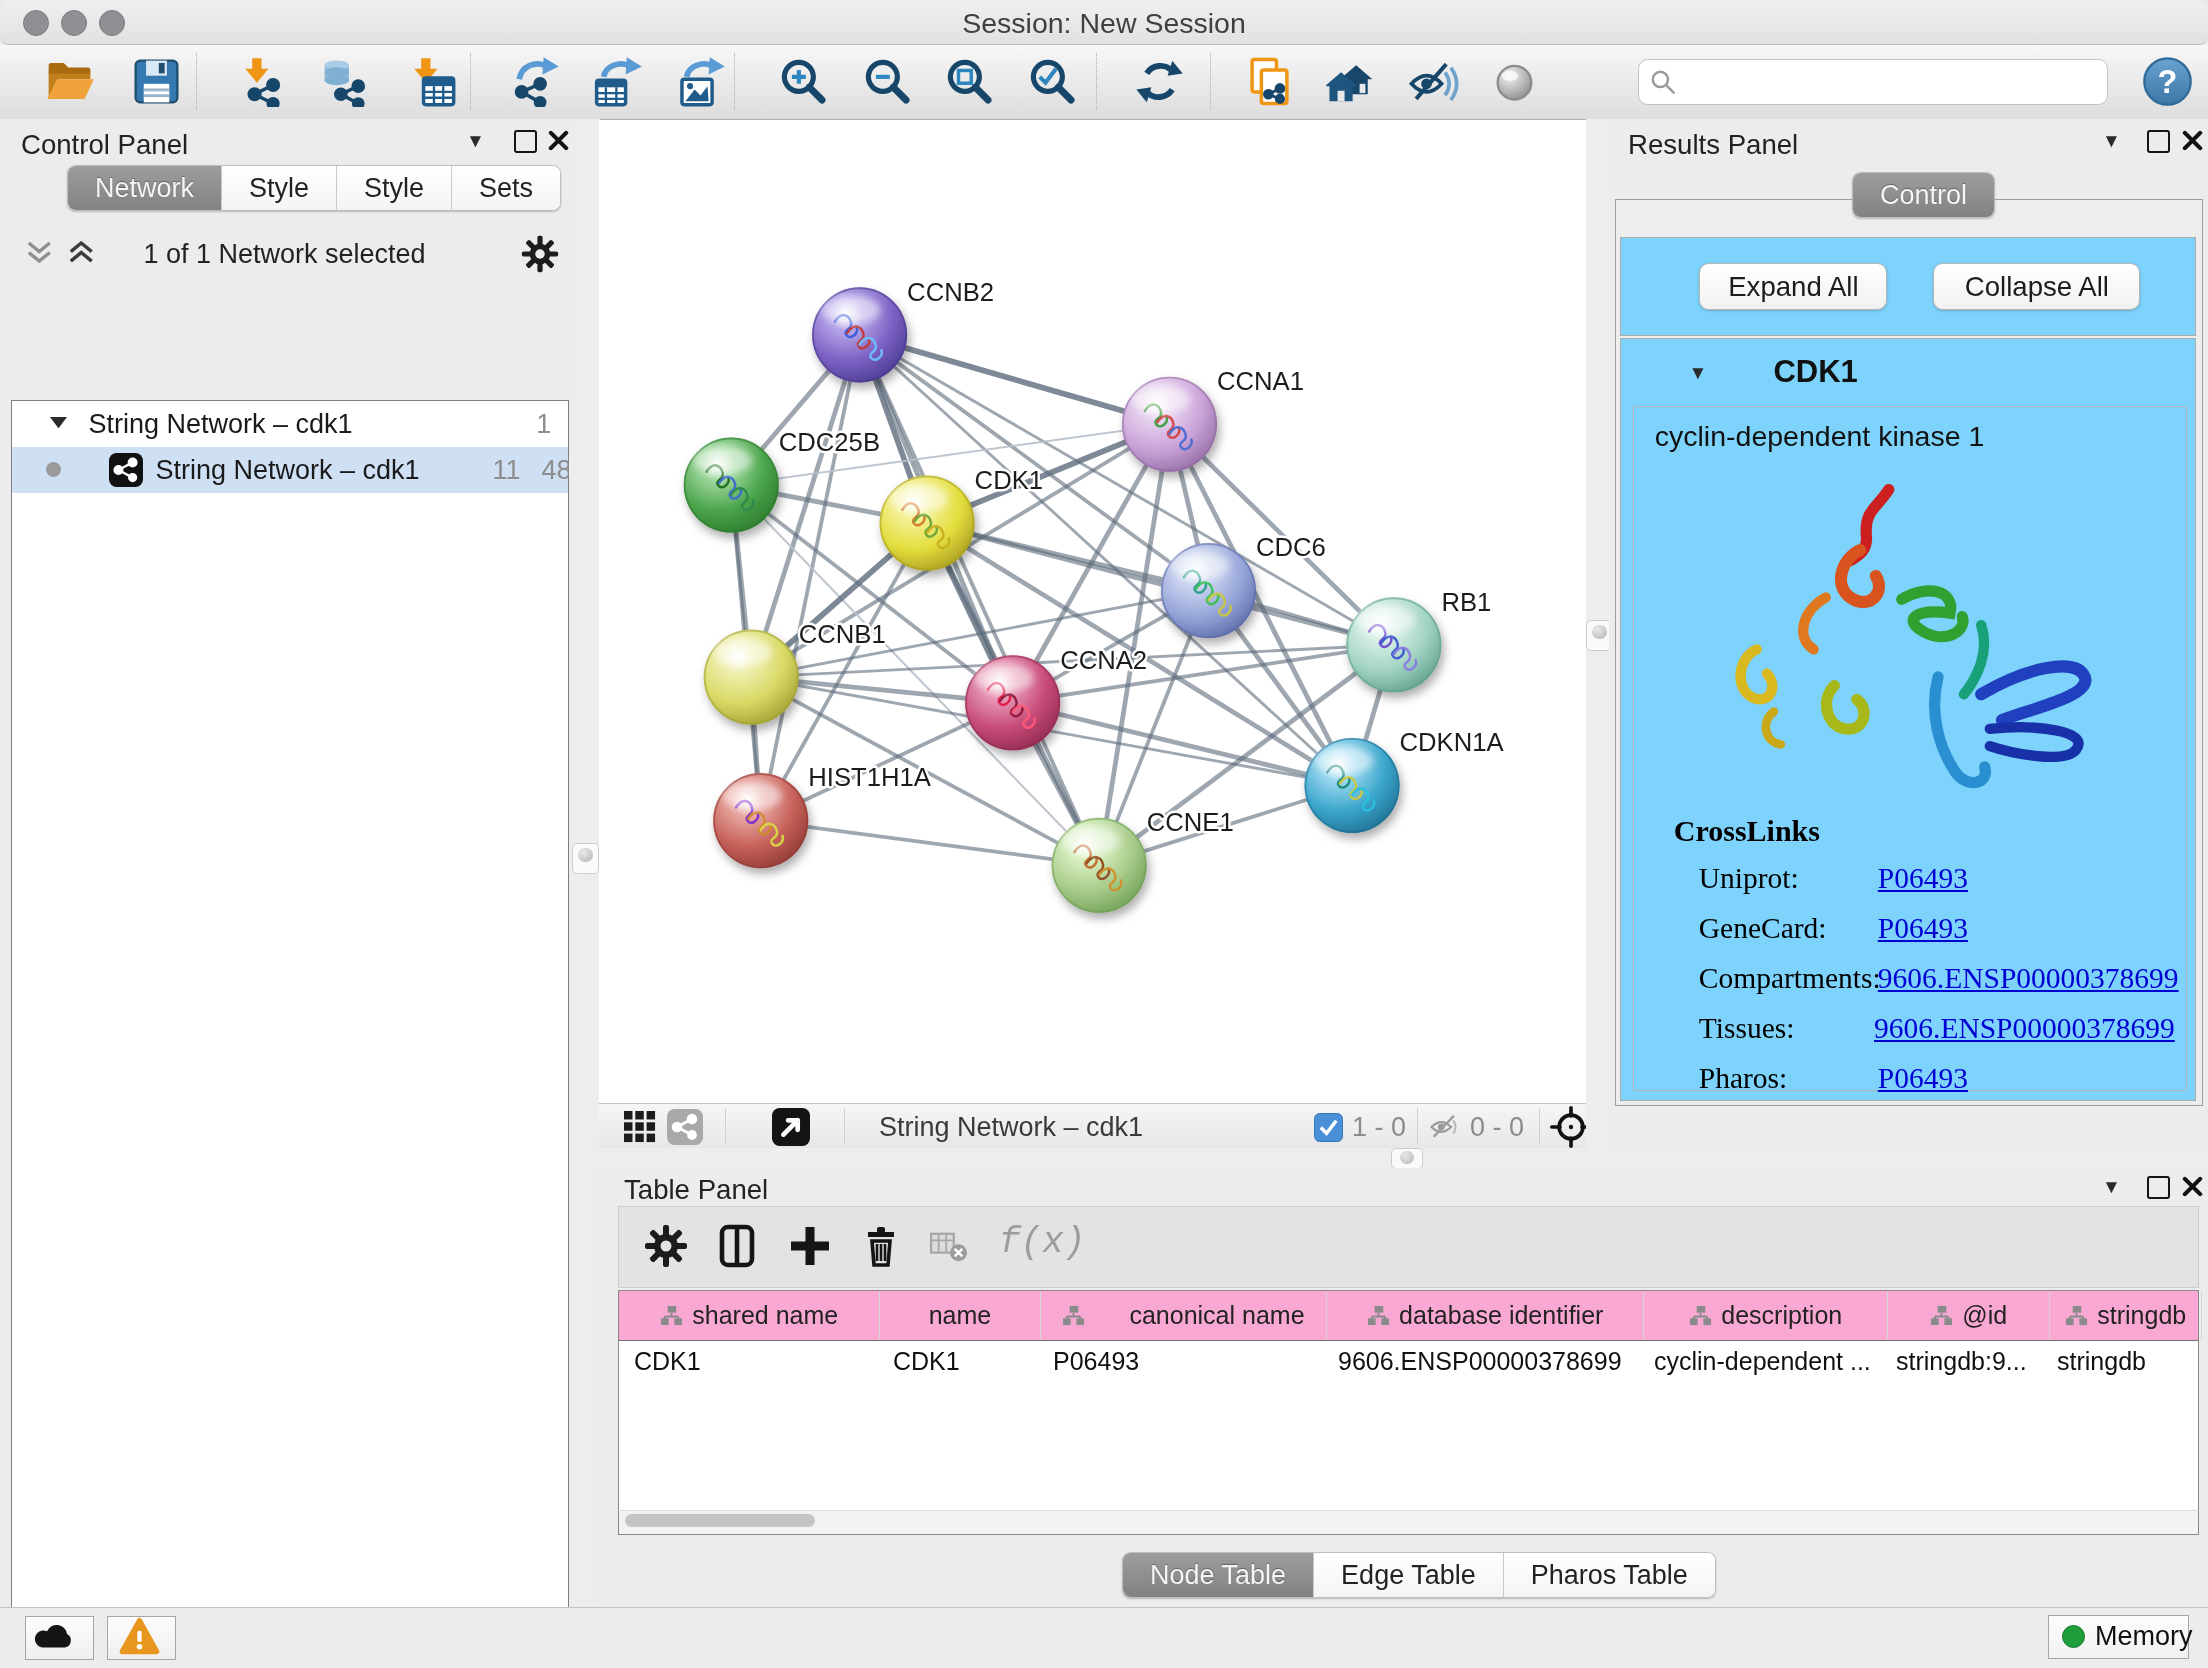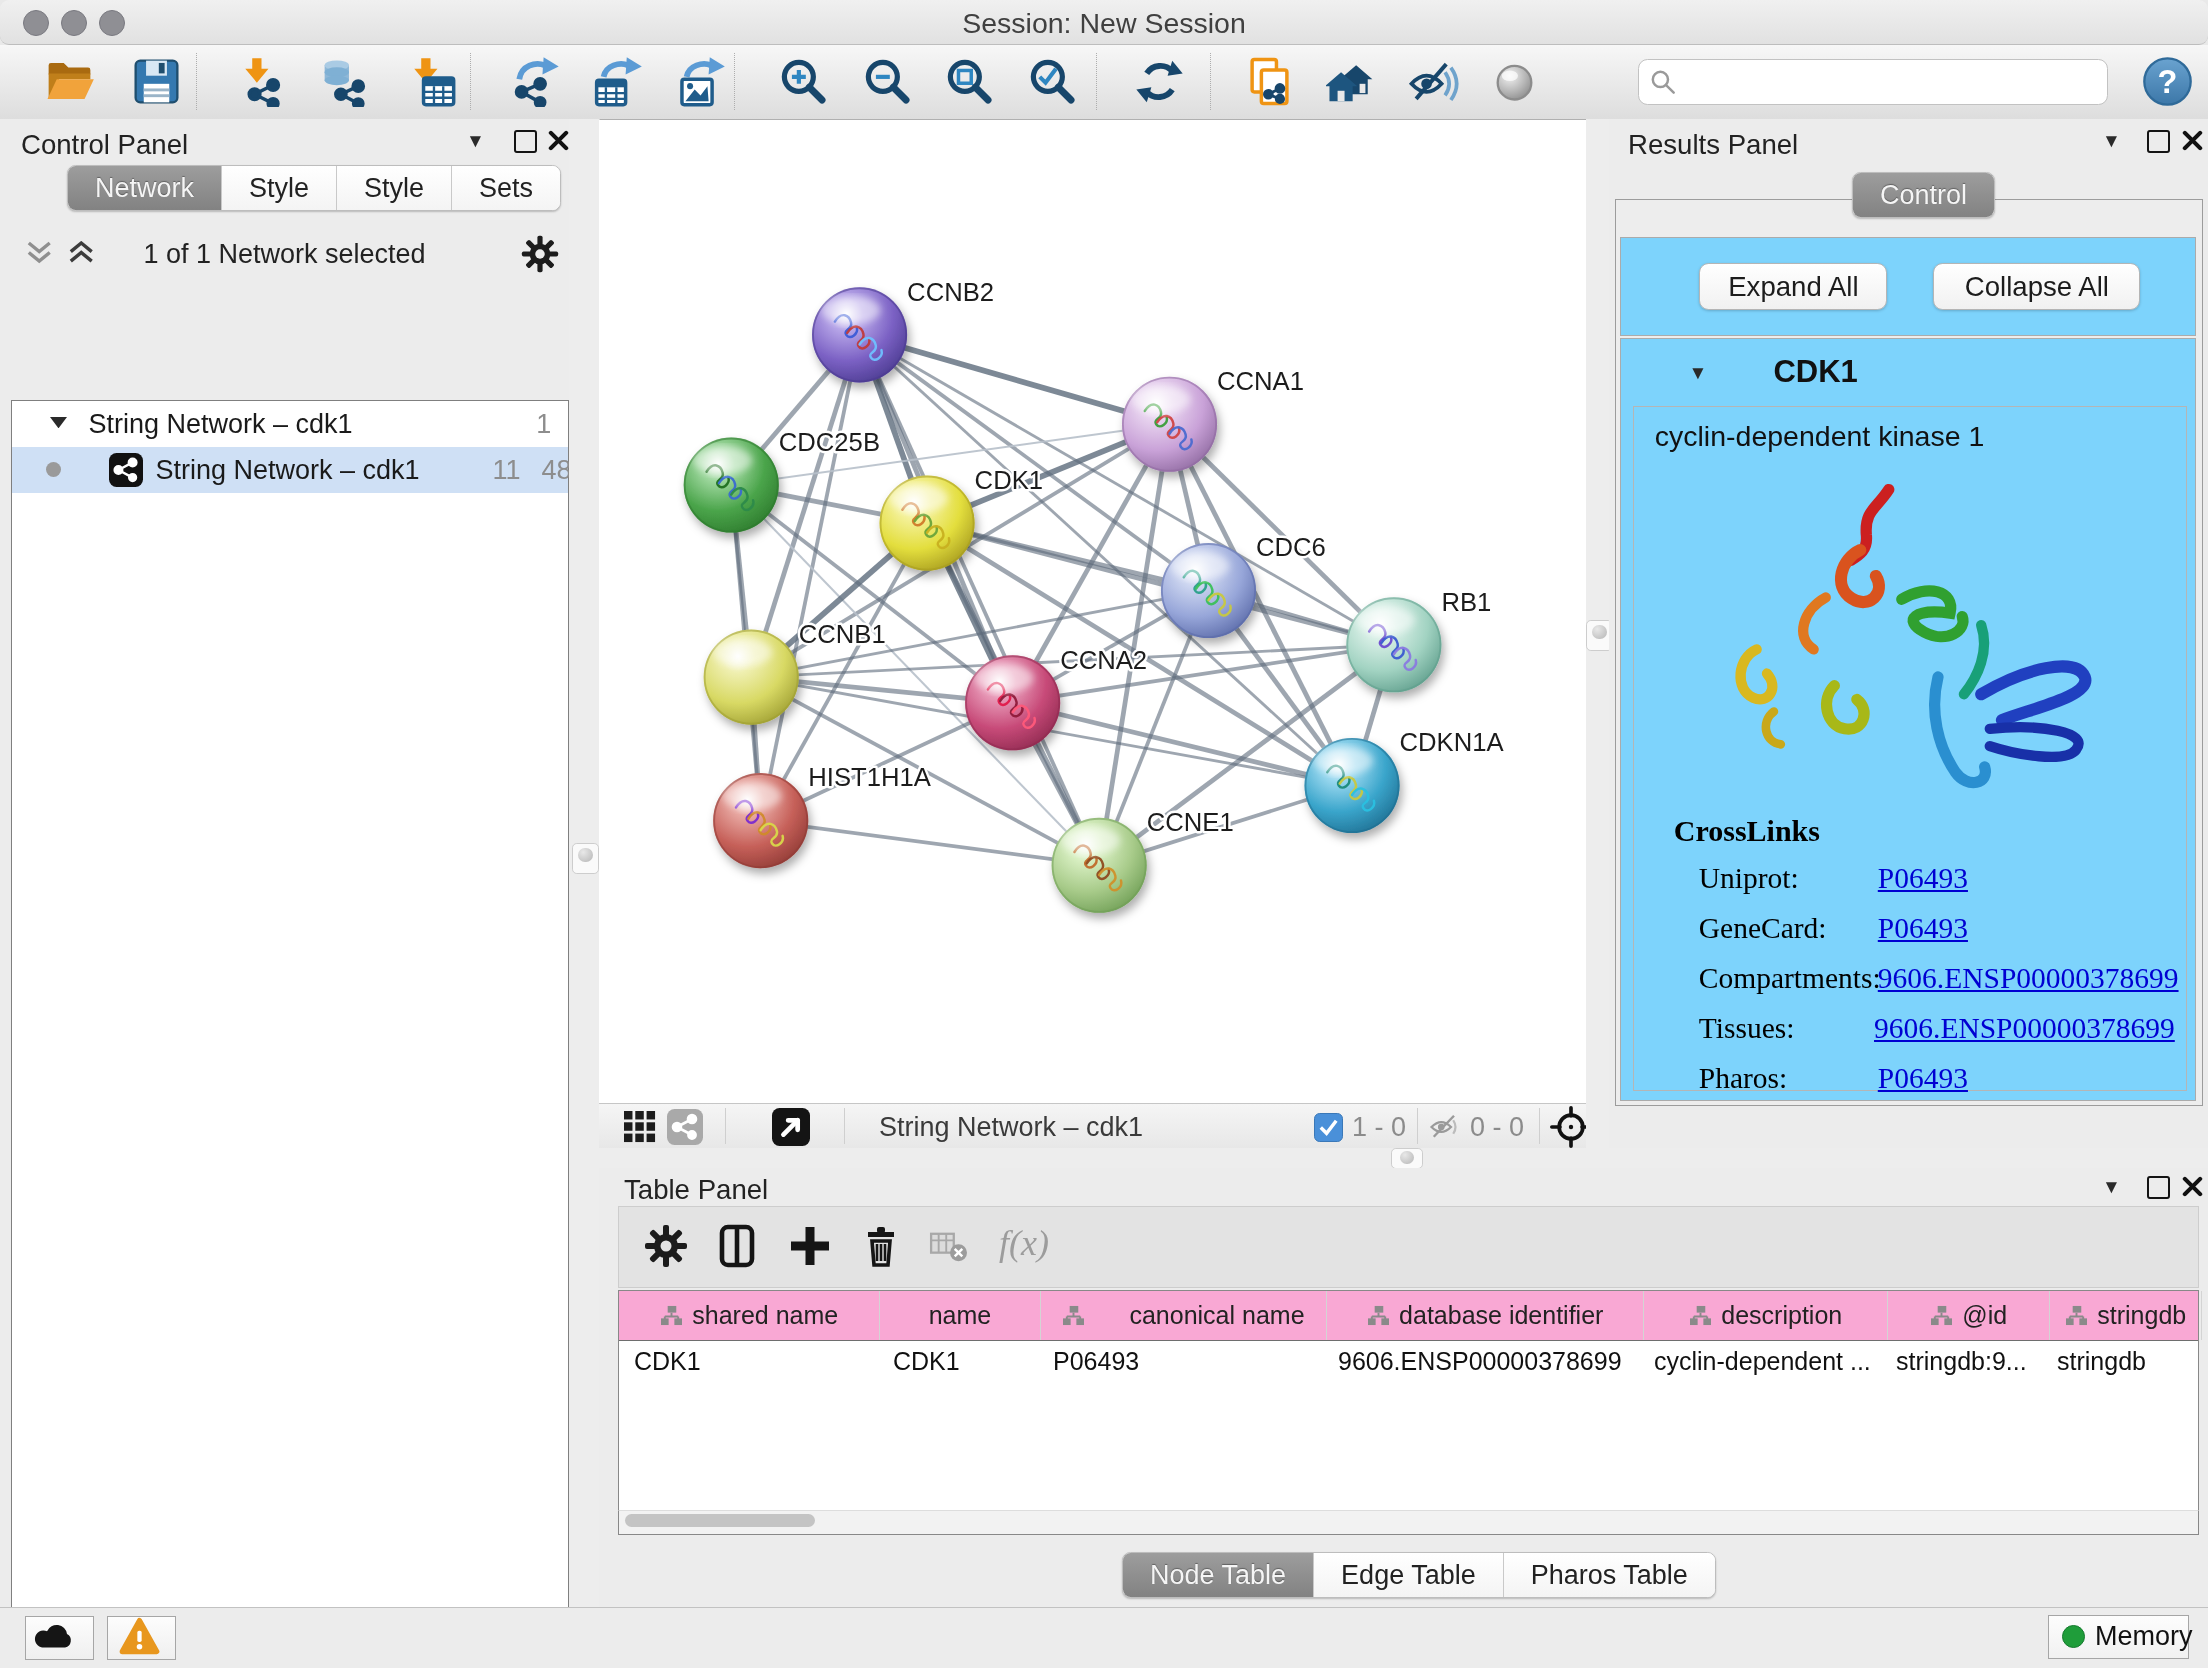--- a/index.html
+++ b/index.html
@@ -753,21 +753,21 @@
         <rect x="7" y="8" width="26" height="5" fill="#151515"></rect>
         <path d="M11 17 h18 l-2 24 h-14 z" fill="none" stroke="#151515" stroke-width="3.6"></path>
         <path d="M16 20 v17 M20 20 v17 M24 20 v17" stroke="#151515" stroke-width="2.6"></path>
       </svg>
     <svg class="abs" style="left:310px;top:23px" width="42" height="34" viewBox="0 0 44 36">
         <rect x="2" y="4" width="24" height="20" fill="#dcdcdc" stroke="#a8a8a8" stroke-width="2.4"></rect>
         <path d="M2 11 h24 M10 4 v20 M18 4 v20" stroke="#a8a8a8" stroke-width="2"></path>
         <circle cx="31" cy="24" r="9" fill="#9c9c9c"></circle>
         <path d="M27 20 l8 8 M35 20 l-8 8" stroke="#fff" stroke-width="2.6"></path>
       </svg>
-    <div class="abs" style="left:380px;top:15px;font-size:36px;color:#9c9c9c;font-family:Liberation Serif, serif;font-style:italic">f(x)</div>
+    <div class="abs" style="left:380px;top:15px;font-size:36px;color:#9c9c9c;font-family:Liberation Mono, monospace;font-style:italic">f(x)</div>
   </div>
 
   <div class="tblwrap">
     <div class="thead" id="tbl-header">
         <div class="th" style="width: 260px;">
           <svg width="23" height="21" viewBox="0 0 24 22">
             <rect x="8" y="1" width="9" height="7" fill="#8a8a8a"></rect>
             <path d="M12 8 v4 M5 12 h14 M5 12 v3 M19 12 v3" stroke="#8a8a8a" stroke-width="2" fill="none"></path>
             <rect x="1" y="14" width="8" height="7" fill="#8a8a8a"></rect>
             <rect x="15" y="14" width="8" height="7" fill="#8a8a8a"></rect>

